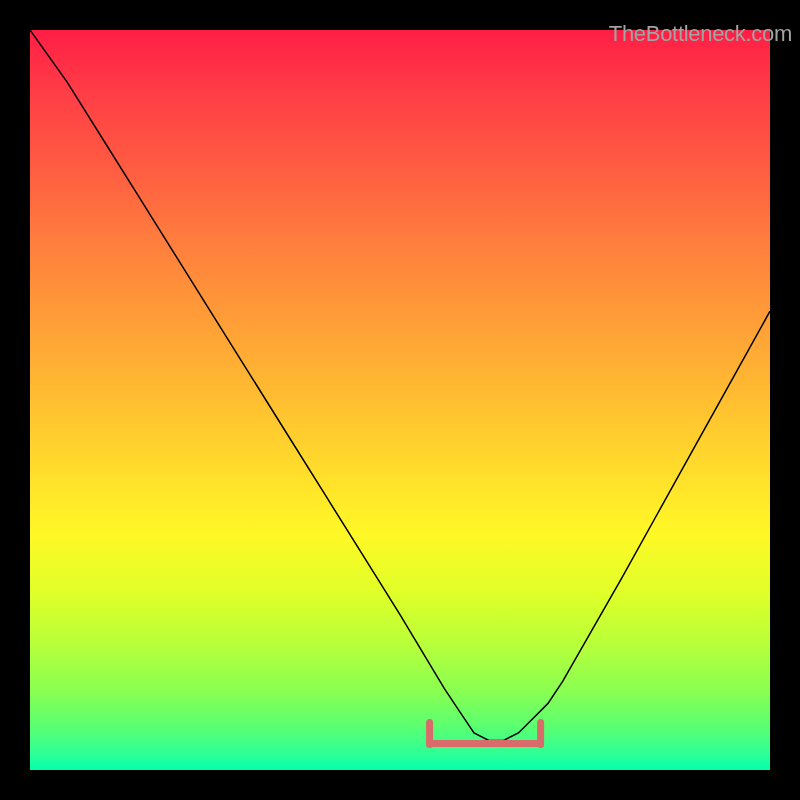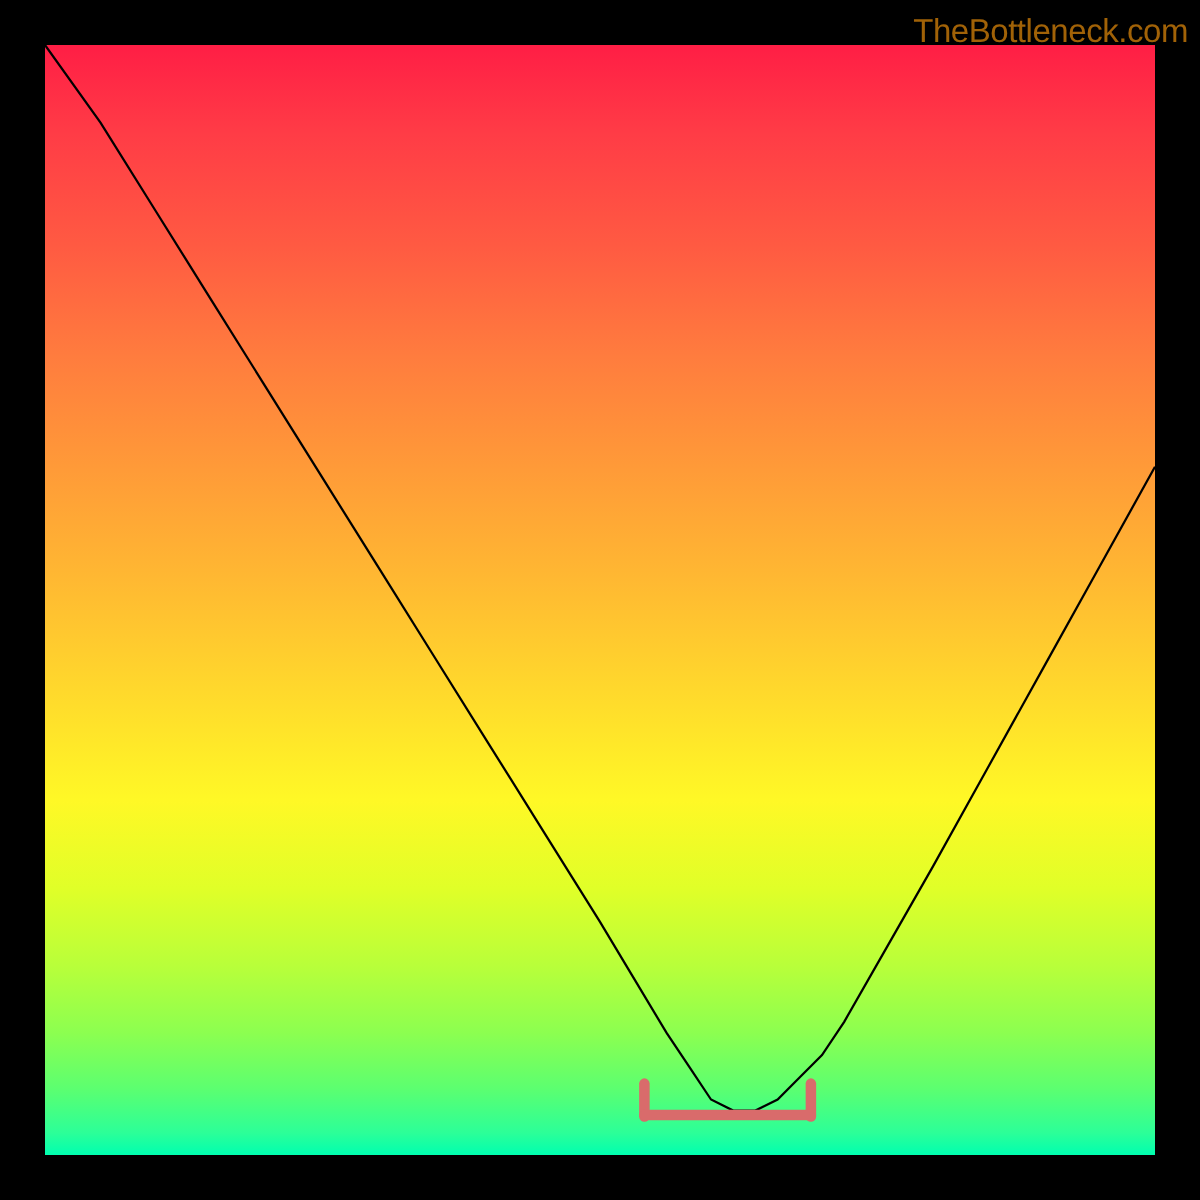--- a/index.html
+++ b/index.html
@@ -5,26 +5,26 @@
   * { margin: 0; padding: 0; box-sizing: border-box; }
   html, body { width: 800px; height: 800px; overflow: hidden; background: #000; }
   .container {
     position: relative;
     width: 800px;
     height: 800px;
     background: #000;
   }
   .watermark {
     position: absolute;
-    top: 8px;
+    top: 21px;
     right: 8px;
     font-family: Arial, sans-serif;
     font-size: 22px;
     font-weight: 500;
-    color: #a16207;
+    color: #a3a3a3;
     letter-spacing: -0.3px;
     z-index: 10;
     margin-left: 20px;
   }
   .plot-area {
     position: absolute;
     left: 30px;
     top: 30px;
     width: 740px;
     height: 740px;

